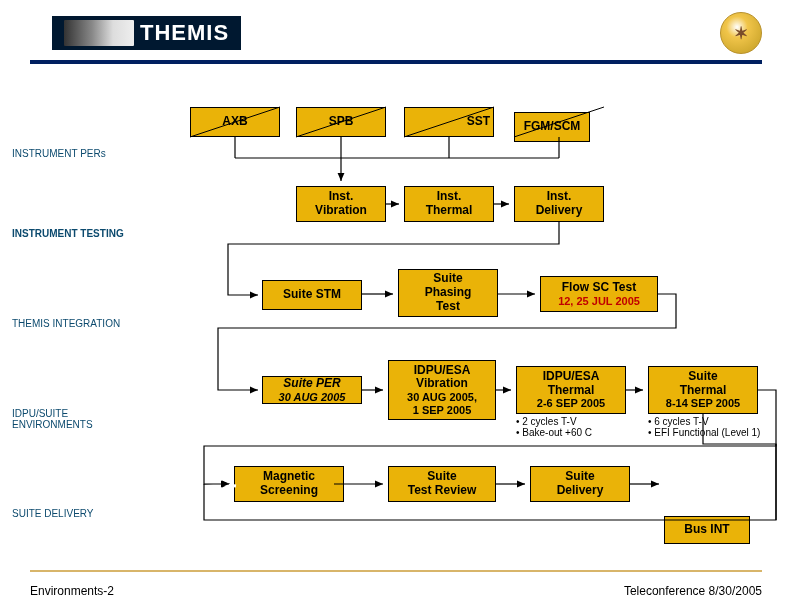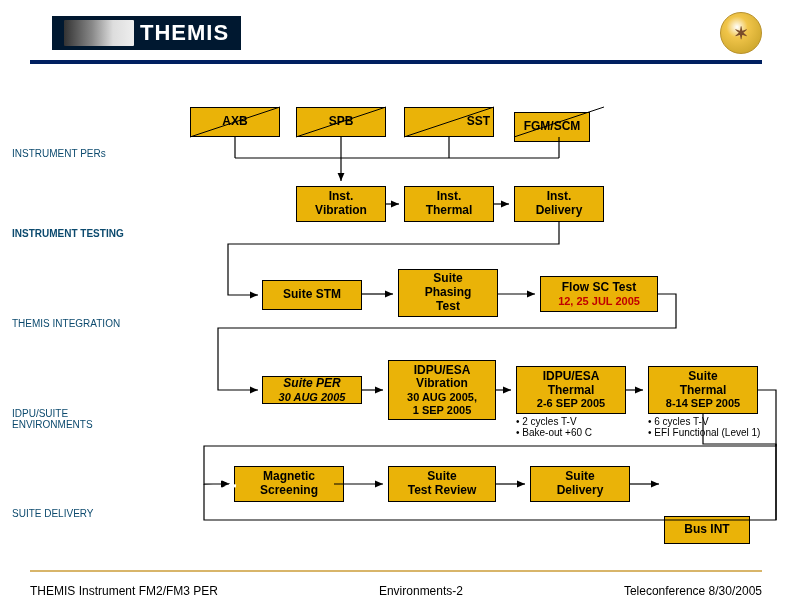--- a/index.html
+++ b/index.html
@@ -263,16 +263,15 @@
 
   <g stroke="black" stroke-width="1.2" fill="none">
     <line x1="334" y1="408" x2="383" y2="408" marker-end="url(#ah)"></line>
     <line x1="496" y1="408" x2="525" y2="408" marker-end="url(#ah)"></line>
     <line x1="630" y1="408" x2="659" y2="408" marker-end="url(#ah)"></line>
   </g>
 </svg>
 
 <div class="footer-line"></div>
 <div class="footer">
-  <span>THEMIS Instrument FM2/FM3 PER</span>
   <span>Environments-2</span>
   <span>Teleconference 8/30/2005</span>
 </div>
 
 </body></html>

